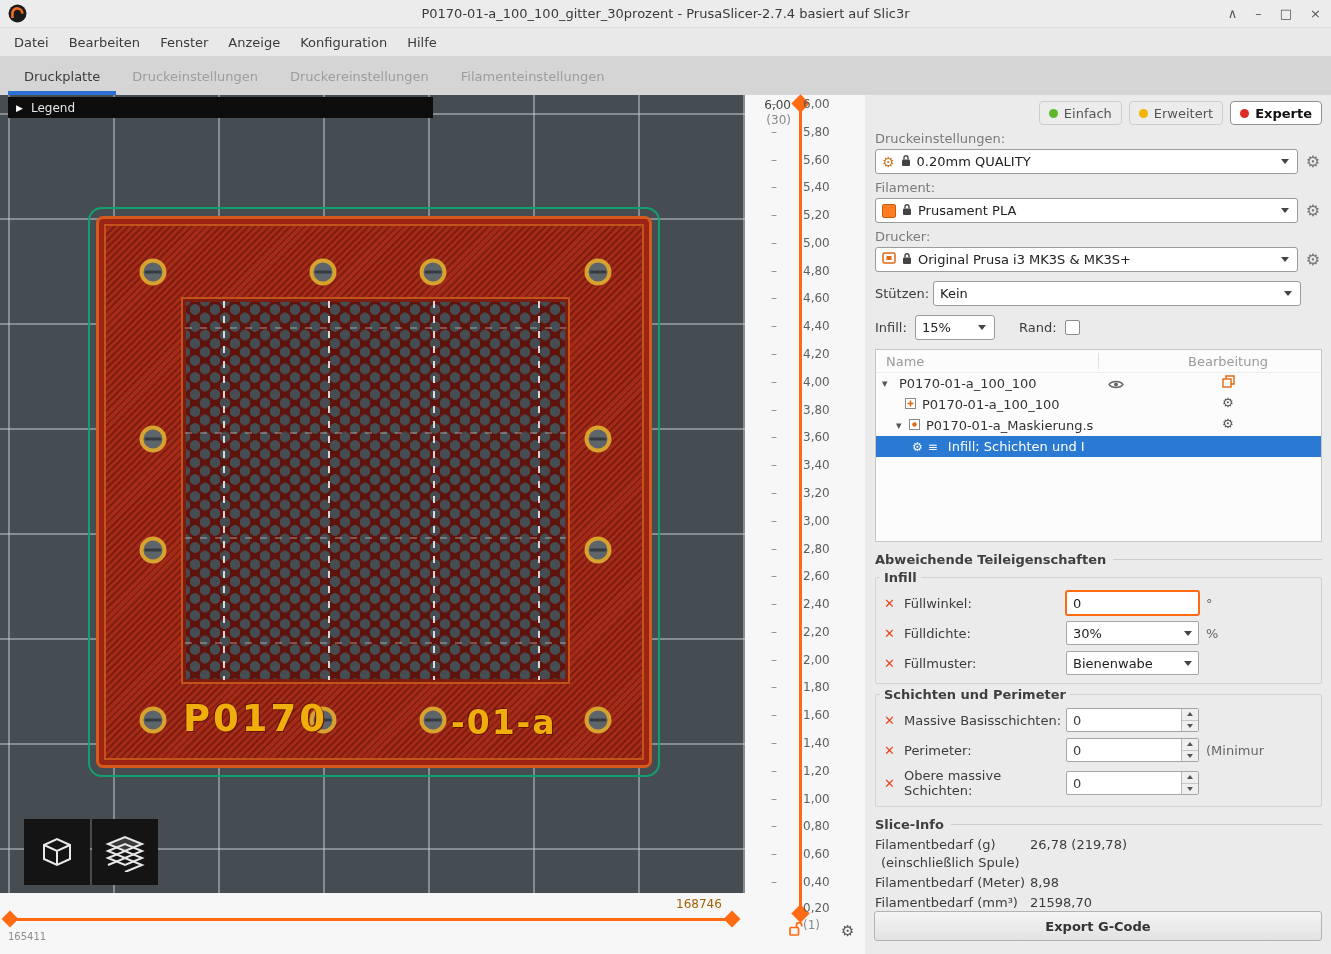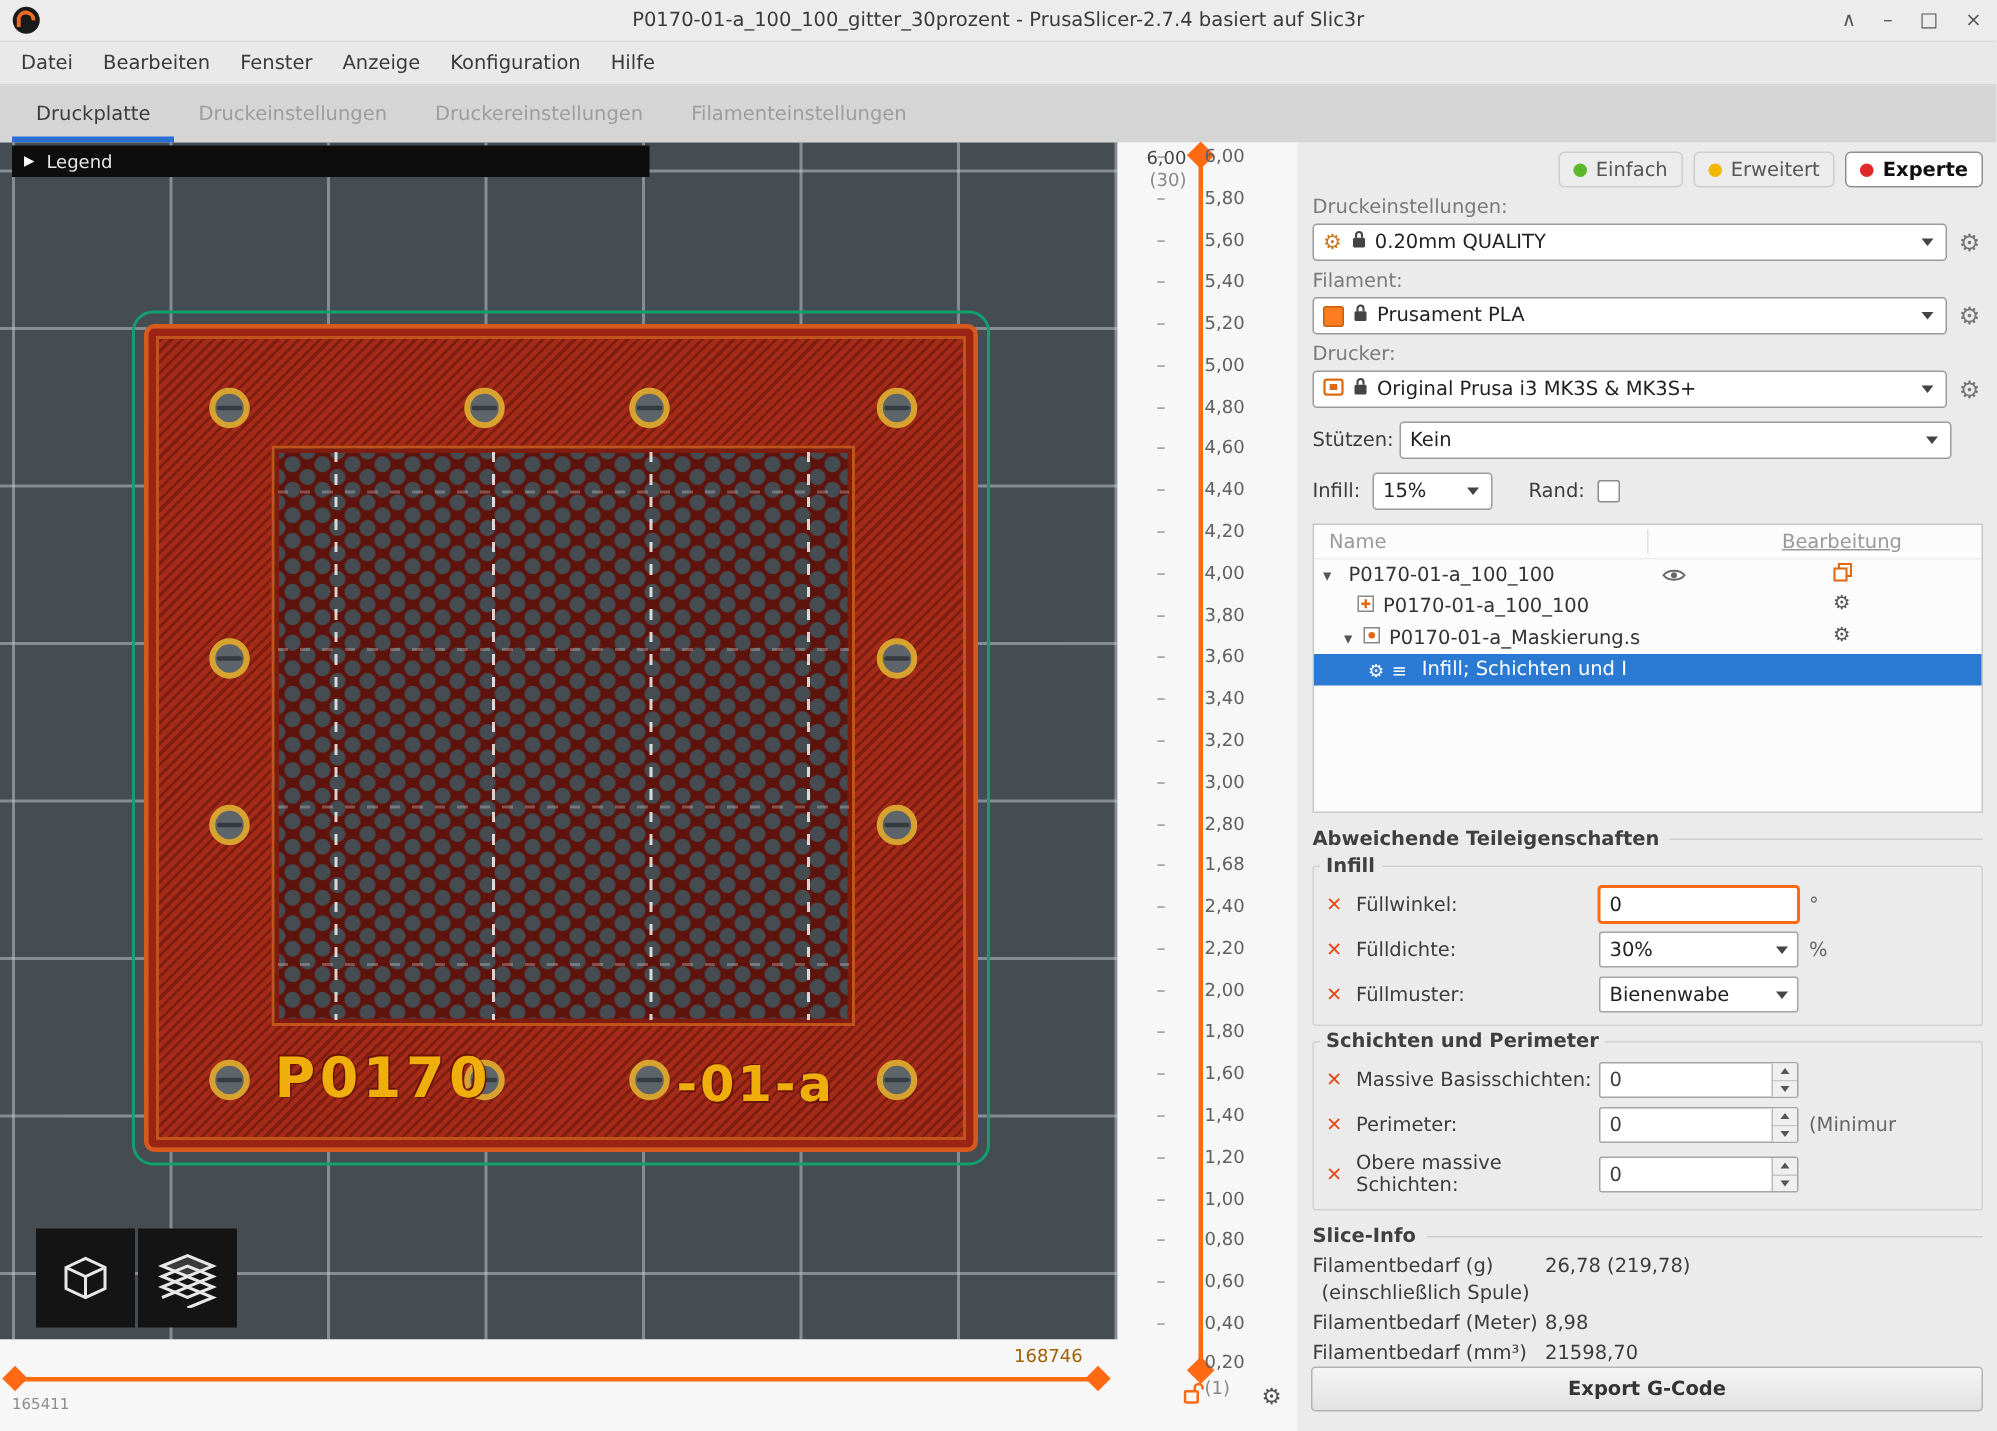--- a/index.html
+++ b/index.html
@@ -107,21 +107,21 @@
   .supports-label { width:58px; }
   .supports-combo { flex:none; width:368px; }
   .infill-label { width:40px; }
   .infill-combo { flex:none; width:80px; }
   .rand-label { margin-left:24px; margin-right:8px; }
   .checkbox { width:15px; height:15px; background:#fff; border:1px solid #8b8b8b; border-radius:2px; }
 
   .objlist { margin-top:9px; height:193px; background:#fcfcfc; border:1px solid #c6c6c6; position:relative; }
   .objhead { height:23px; display:flex; align-items:center; color:#9a9a9a; border-bottom:1px solid #ededed; position:relative;text-align:center; }
   .objhead .cn { padding-left:10px; }
-  .objhead .ce { position:absolute; left:312px;text-decoration:underline; }
+  .objhead .ce { position:absolute; left:312px; }
   .objhead::before { content:""; position:absolute; left:222px; top:3px; bottom:3px; width:1px; background:#e2e2e2; }
   .objrow { height:21px; display:flex; align-items:center; position:relative; color:#333; }
   .objrow .exp { color:#555; font-size:11px; width:12px; }
   .objrow .rowlabel { margin-left:5px; }
   .objrow.selected { background:var(--selection_blue,#2a7ad4); color:#fff; }
   .r1 { padding-left:6px; } .r2 { padding-left:28px; } .r3 { padding-left:20px; } .r4 { padding-left:36px; }
   .abs-eye { position:absolute; left:232px; top:5px; }
   .abs-ric { position:absolute; left:346px; top:2px; }
   .gear-row { font-size:13px; color:#555; line-height:1; }
   .wicon { color:#fff; font-size:12px; margin-right:5px; line-height:1; }
@@ -347,21 +347,21 @@
             <span class="ticklabel">3,00</span>
           </div>
 
           <div class="tick">
             <span class="tickdash">–</span>
             <span class="ticklabel">2,80</span>
           </div>
 
           <div class="tick">
             <span class="tickdash">–</span>
-            <span class="ticklabel">1,68</span>
+            <span class="ticklabel">2,60</span>
           </div>
 
           <div class="tick">
             <span class="tickdash">–</span>
             <span class="ticklabel">2,40</span>
           </div>
 
           <div class="tick">
             <span class="tickdash">–</span>
             <span class="ticklabel">2,20</span>

